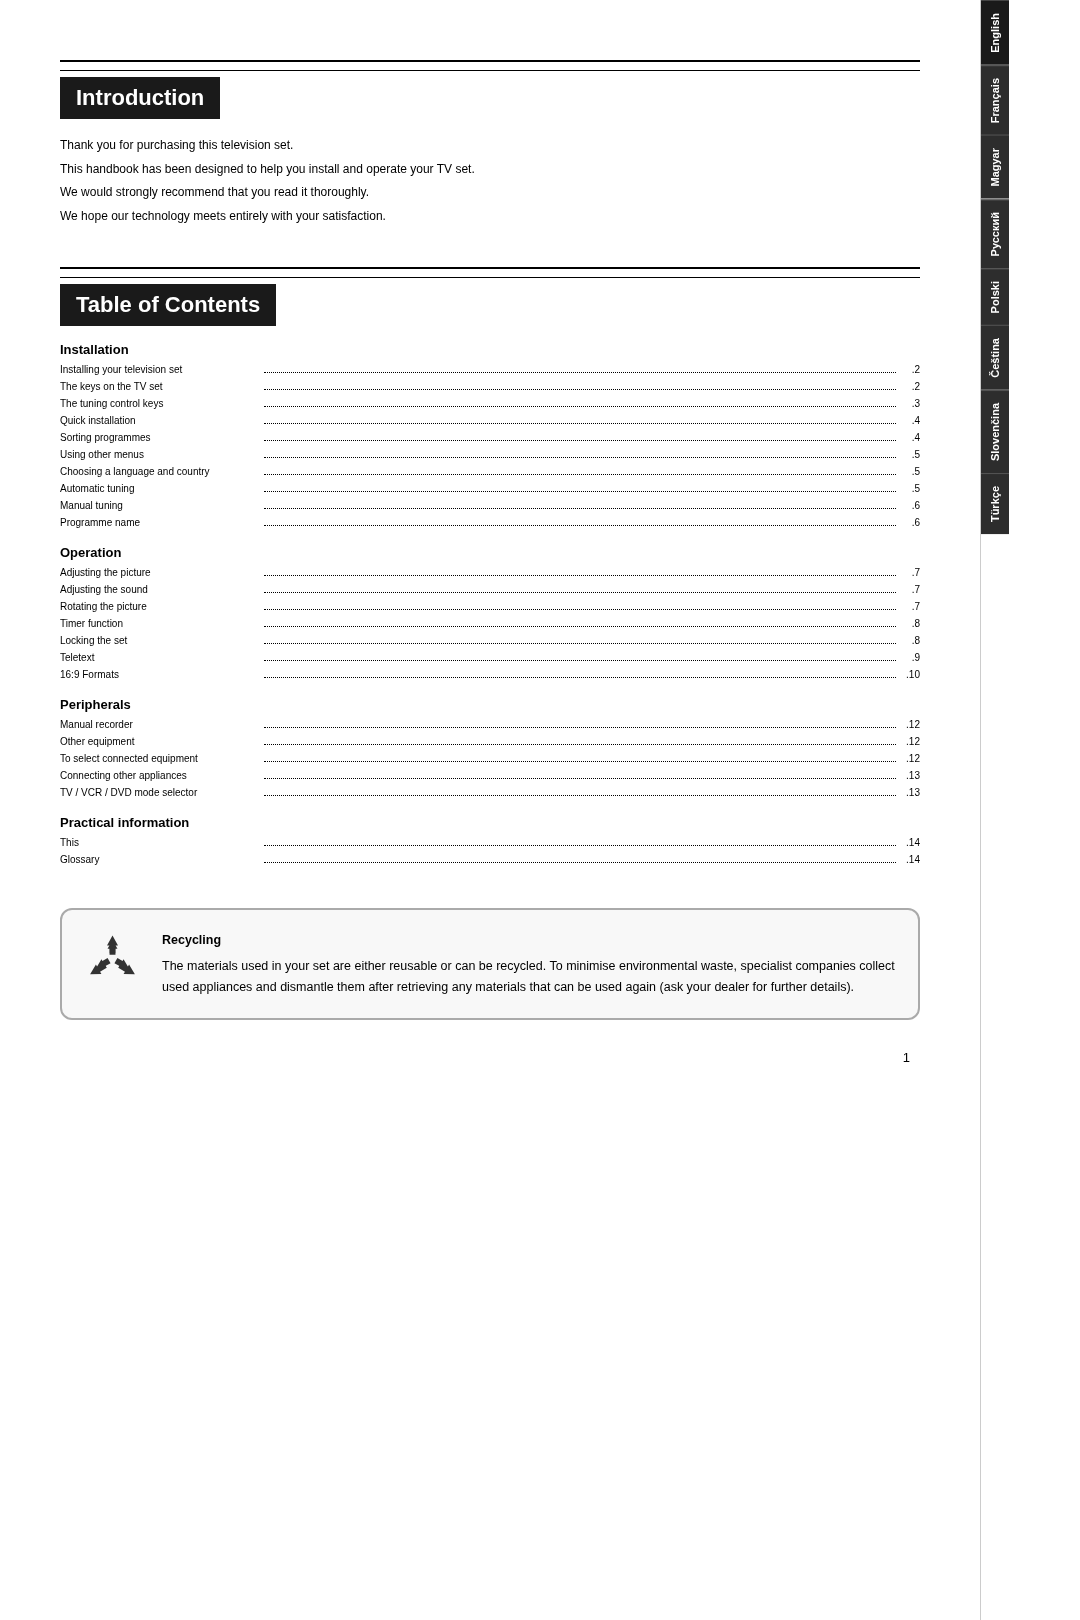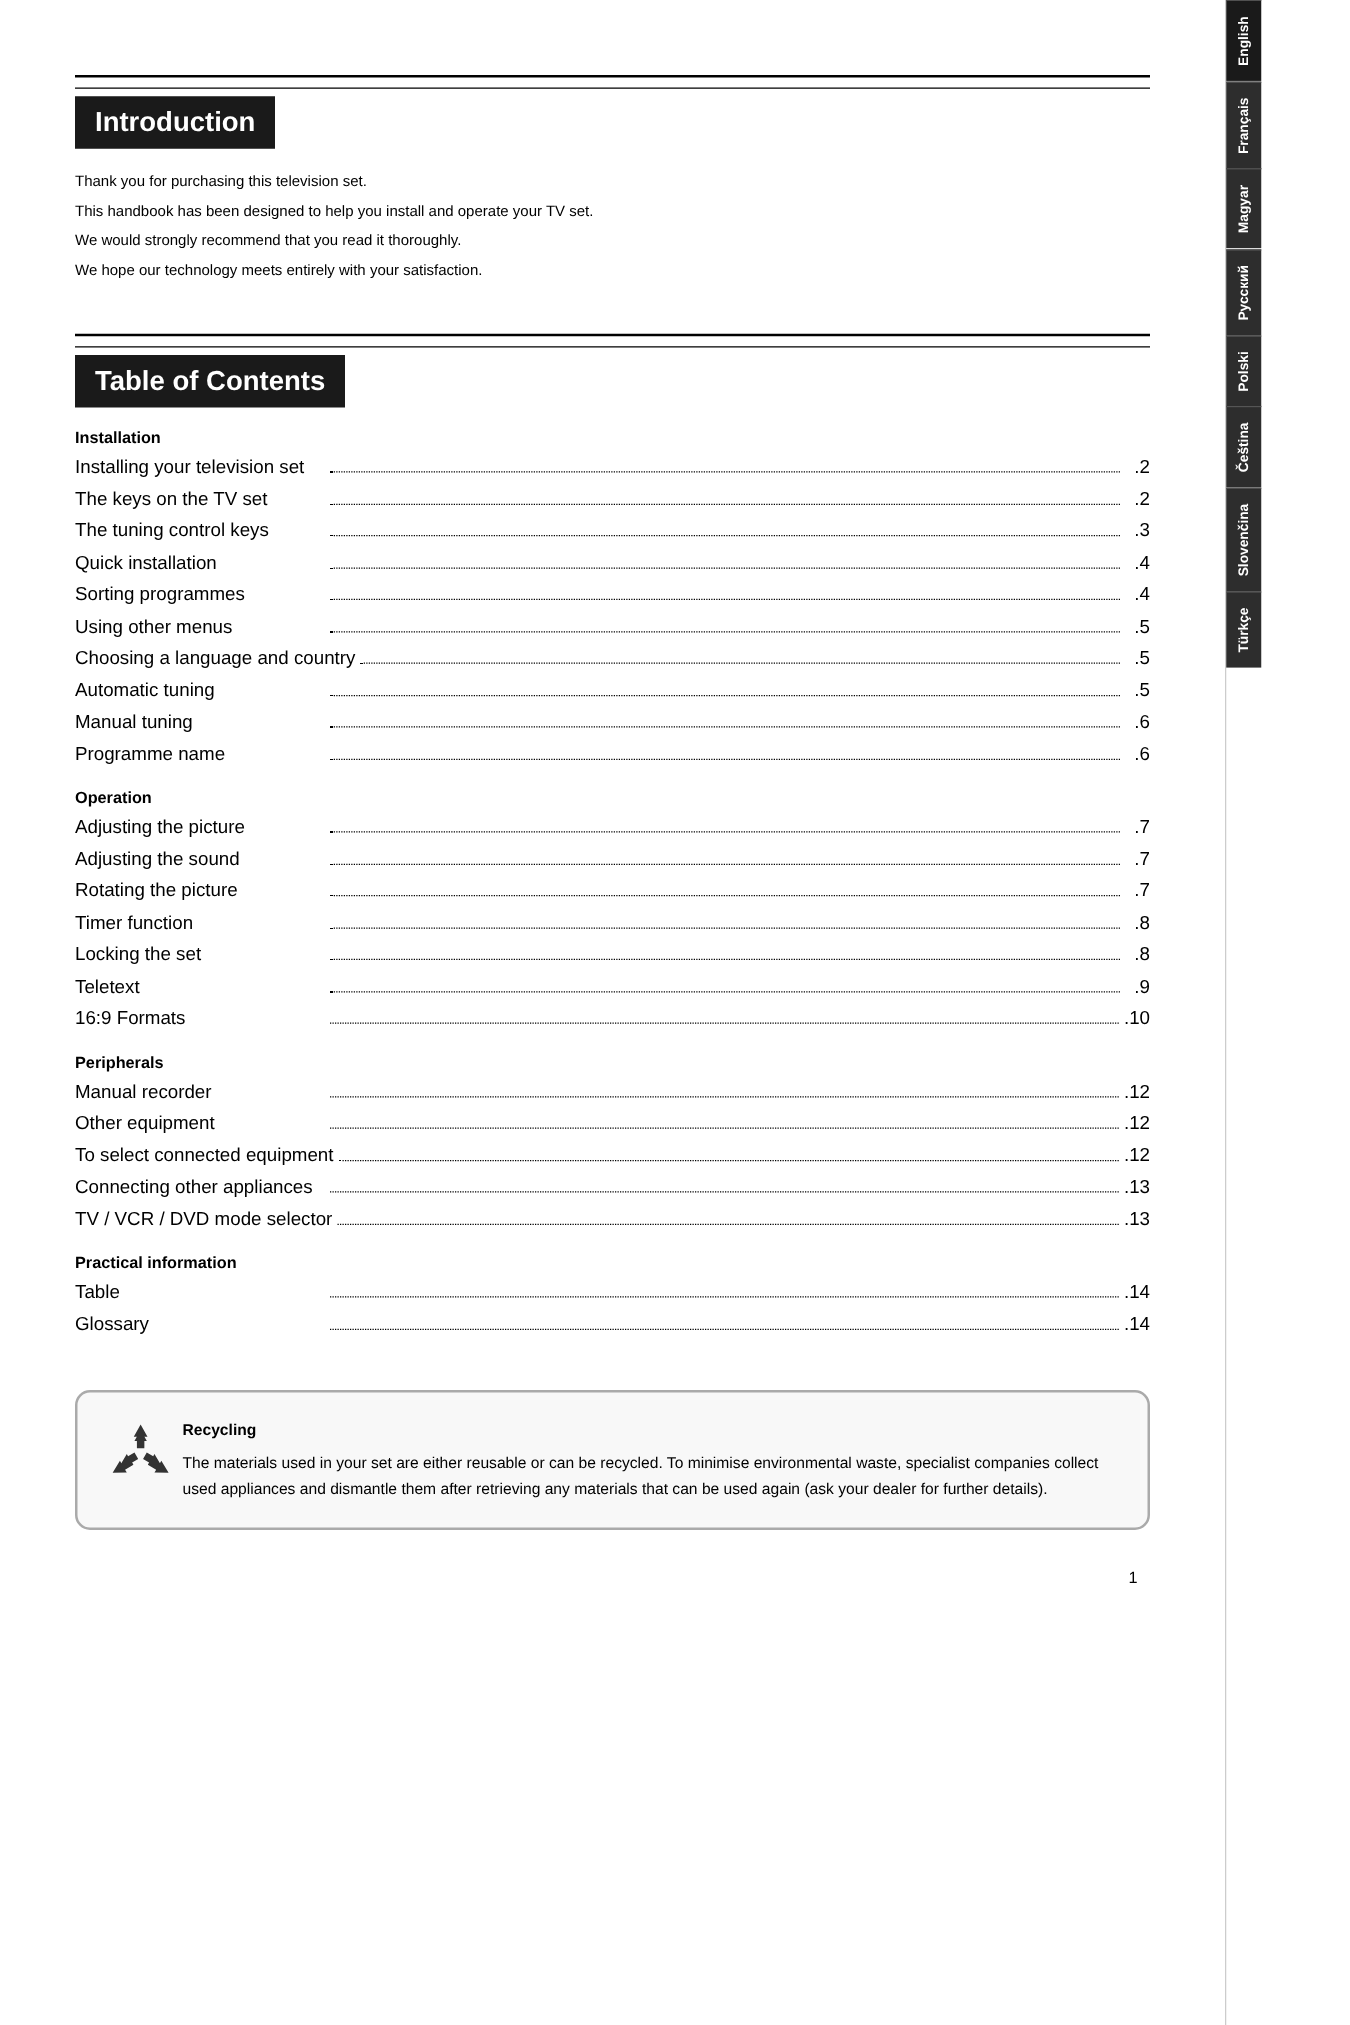--- a/index.html
+++ b/index.html
@@ -96,21 +96,21 @@
     .toc-category {
       font-weight: bold;
       font-size: 13px;
       margin-top: 14px;
       margin-bottom: 4px;
     }
 
     .toc-entry {
       display: flex;
       align-items: baseline;
-      font-size: 15px;
+      font-size: 10px;
       line-height: 1.7;
     }
 
     .toc-entry-label {
       white-space: nowrap;
       min-width: 200px;
     }
 
     .toc-dots {
       flex: 1;
@@ -126,21 +126,21 @@
       text-align: right;
     }
 
     
     .recycling-box {
       border: 2px solid #aaa;
       border-radius: 12px;
       padding: 20px 20px 20px 20px;
       display: flex;
       align-items: flex-start;
-      gap: 4px;
+      gap: 20px;
       margin-top: 20px;
       background: #f8f8f8;
       justify-content: space-between;
     }
 
     .recycling-icon {
       font-size: 44px;
       min-width: 60px;
       text-align: center;
       color: #333;
@@ -313,21 +313,21 @@
             </div>
             <div class="toc-entry">
               <span class="toc-entry-label">TV / VCR / DVD mode selector</span>
               <span class="toc-dots"></span>
               <span class="toc-page">.13</span>
             </div>
           </div>
           <div>
             <div class="toc-category">Practical information</div>
             <div class="toc-entry">
-              <span class="toc-entry-label">Table</span>
+              <span class="toc-entry-label">This</span>
               <span class="toc-dots"></span>
               <span class="toc-page">.14</span>
             </div>
             <div class="toc-entry">
               <span class="toc-entry-label">Glossary</span>
               <span class="toc-dots"></span>
               <span class="toc-page">.14</span>
             </div>
           </div>
         </div>

